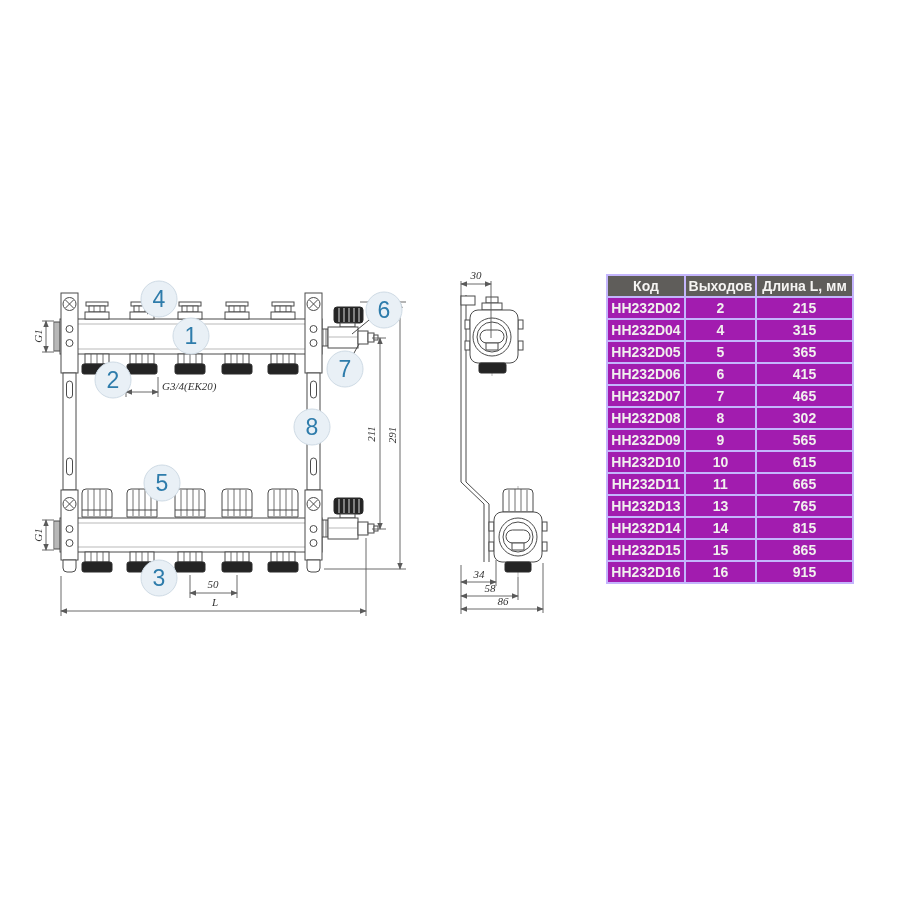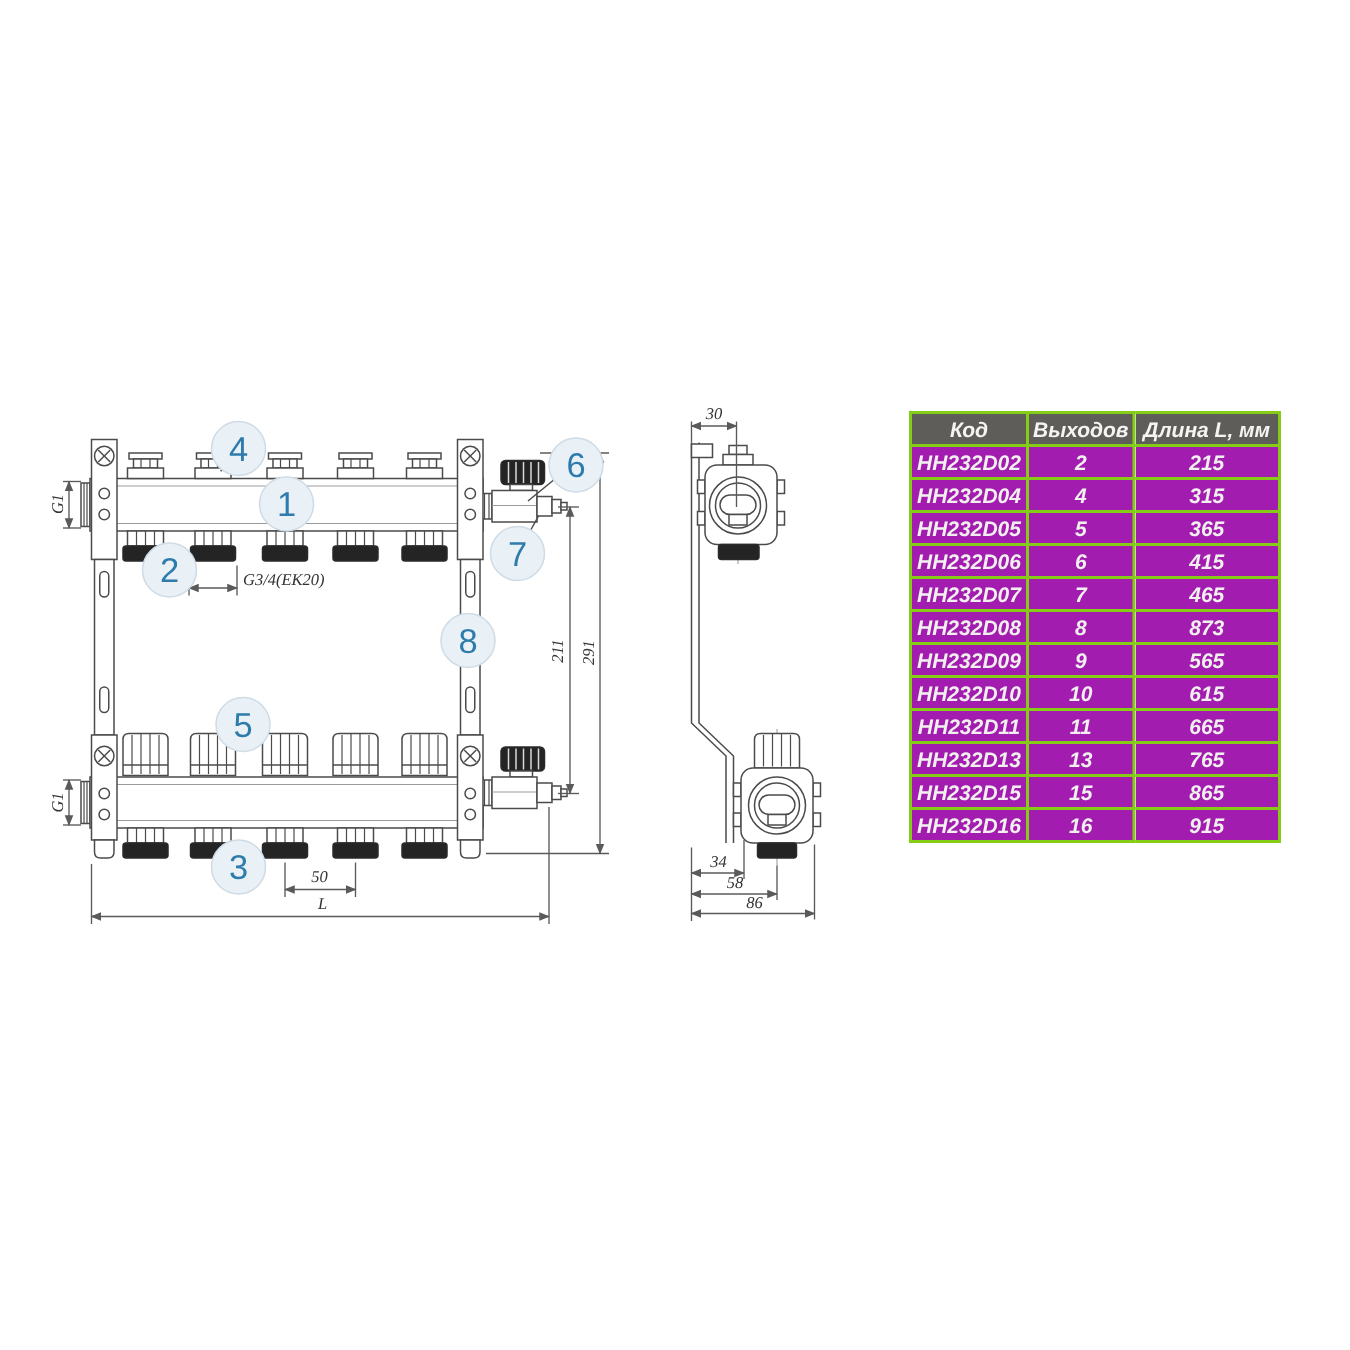--- a/index.html
+++ b/index.html
@@ -16,22 +16,22 @@
   .dimtxt{font:italic 11px "Liberation Serif",serif;fill:#333;}
   .callout-circle{fill:#e9f0f6;stroke:#cfdbe5;stroke-width:1;}
   .callout-num{font:23px "Liberation Sans",sans-serif;fill:#2e7cab;}
   .rib{stroke:#4b4b4b;stroke-width:0.8;}
   .capstripe{stroke:#d8d8d8;stroke-width:1;}
 
   
   .spec-table{position:absolute;left:606px;top:274px;border-collapse:collapse;
               table-layout:fixed;width:248px;
               font:bold 14px "Liberation Sans",sans-serif;color:#f1f0ee;}
-  .spec-table th,.spec-table td{border:2px solid #84cc16;height:20px;padding:0 2px;
-              text-align:center;vertical-align:middle;overflow:hidden;white-space:nowrap;font-style:italic;}
+  .spec-table th,.spec-table td{border:2px solid #c4b5fd;height:20px;padding:0 2px;
+              text-align:center;vertical-align:middle;overflow:hidden;white-space:nowrap;}
   .spec-table th{background:#5f5d5a;color:#f5f4f2;}
   .spec-table td{background:#a21caf;}
   .col-code{width:78px;}.col-out{width:71px;}.col-len{width:97px;}
 </style>
 </head>
 <body>
 
 <div id="stage">
 
 <svg width="900" height="900" viewBox="0 0 900 900">
@@ -353,21 +353,21 @@
           <td>415</td>
         </tr>
     <tr>
           <td>HH232D07</td>
           <td>7</td>
           <td>465</td>
         </tr>
     <tr>
           <td>HH232D08</td>
           <td>8</td>
-          <td>873</td>
+          <td>302</td>
         </tr>
     <tr>
           <td>HH232D09</td>
           <td>9</td>
           <td>565</td>
         </tr>
     <tr>
           <td>HH232D10</td>
           <td>10</td>
           <td>615</td>
@@ -376,20 +376,25 @@
           <td>HH232D11</td>
           <td>11</td>
           <td>665</td>
         </tr>
     <tr>
           <td>HH232D13</td>
           <td>13</td>
           <td>765</td>
         </tr>
     <tr>
+          <td>HH232D14</td>
+          <td>14</td>
+          <td>815</td>
+        </tr>
+    <tr>
           <td>HH232D15</td>
           <td>15</td>
           <td>865</td>
         </tr>
     <tr>
           <td>HH232D16</td>
           <td>16</td>
           <td>915</td>
         </tr>
   </tbody>

